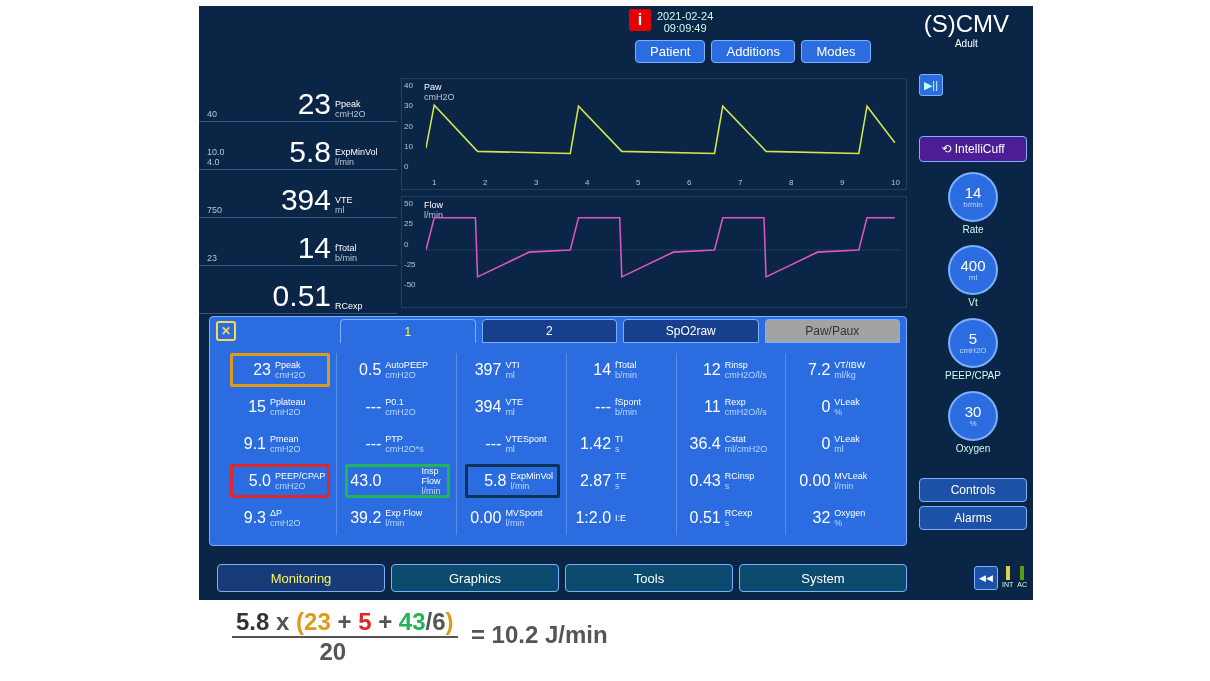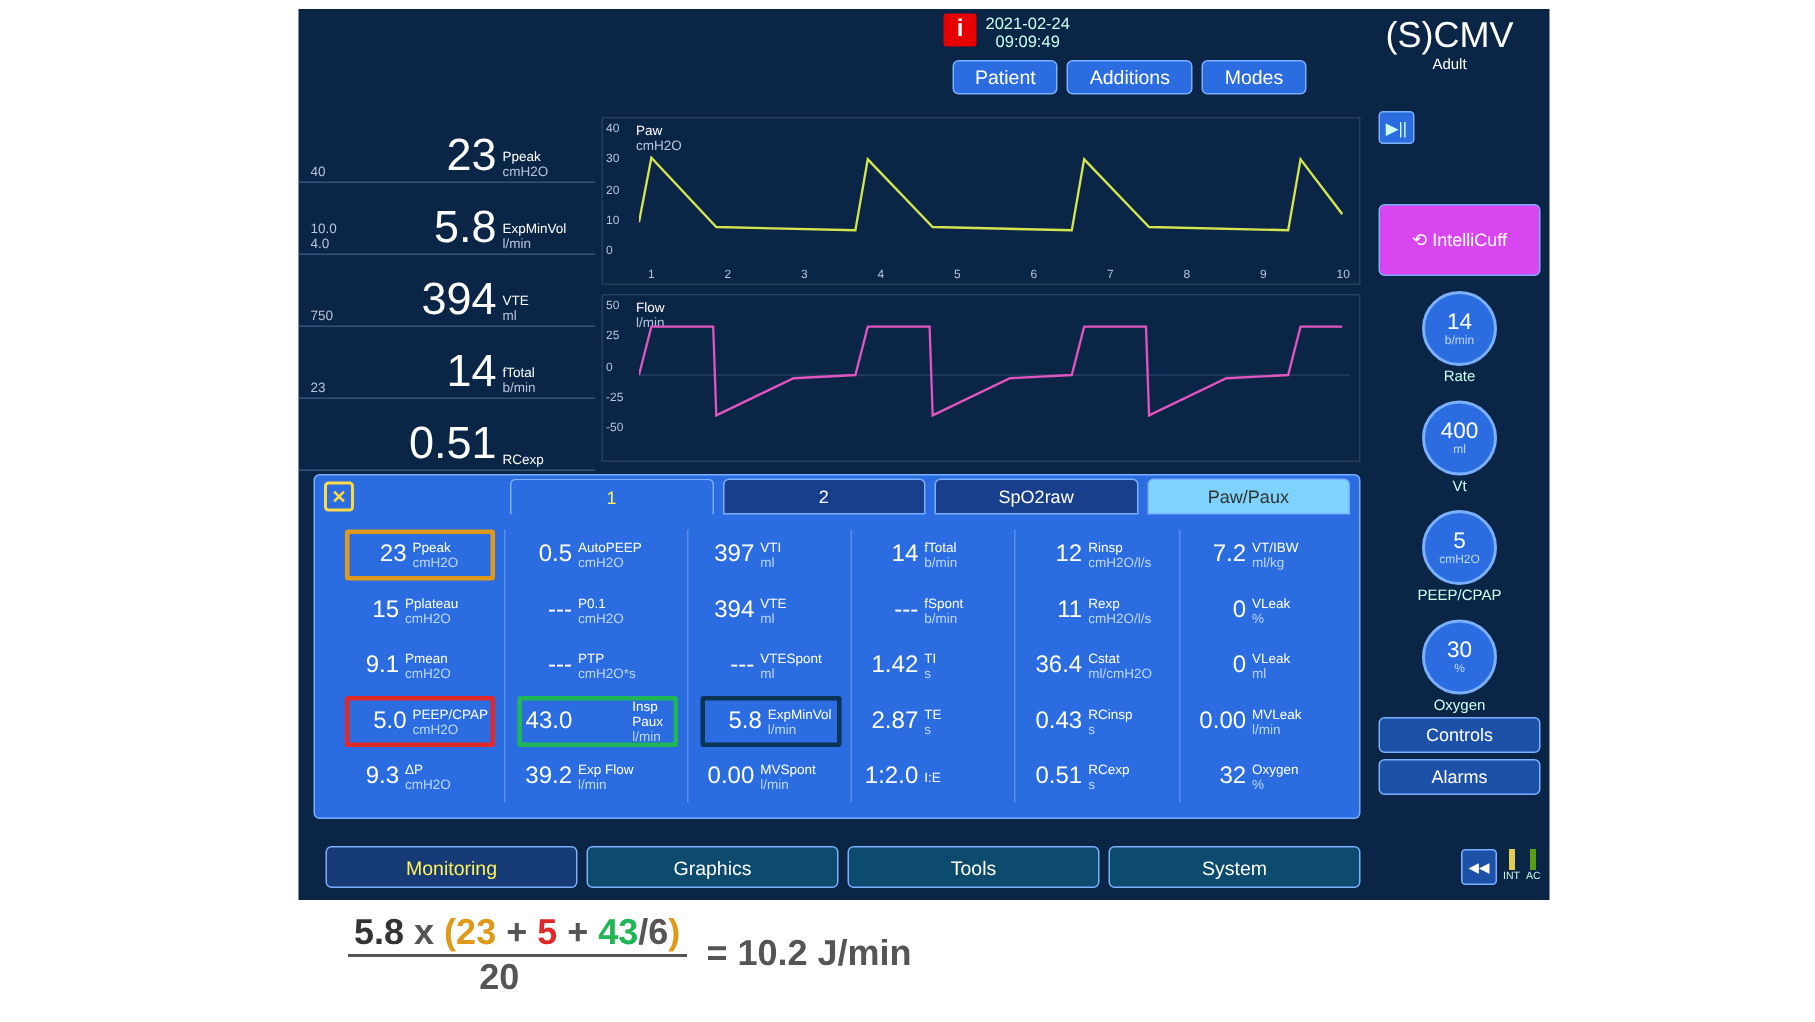--- a/index.html
+++ b/index.html
@@ -130,21 +130,21 @@
     flex: 1;
     background: #173f8c;
     border: 1px solid #7bb0ff;
     border-radius: 4px 4px 0 0;
     color: #fff;
     font-size: 12px;
     display: flex; align-items: center; justify-content: center;
     cursor: pointer;
   }
   .ptab.active { background: #2b6de0; border-bottom: none; color: #fff25a; }
-  .ptab.white { background: #7dd3fc; color: #333; }
+  .ptab.white { background: #a3a3a3; color: #333; }
 
   .panel-grid {
     position: absolute;
     left: 20px; top: 36px; right: 10px; bottom: 10px;
     display: grid;
     grid-template-columns: repeat(6, 1fr);
     gap: 0 8px;
   }
   .pcol {
     border-right: 1px solid #5a8de8;
@@ -192,27 +192,27 @@
     background: #2b6de0;
     border: 1px solid #7bb0ff;
     border-radius: 3px;
     display: flex; align-items: center; justify-content: center;
     font-size: 11px;
     margin-bottom: 40px;
     cursor: pointer;
     color: #cfe;
   }
   .intellicuff {
-    background: #d946ef;
+    background: #4c1d95;
     border: 1px solid #7bb0ff;
     border-radius: 4px;
     color: #fff;
     font-size: 12px;
     text-align: center;
-    padding: 16px;
+    padding: 5px;
     margin-bottom: 10px;
     cursor: pointer;
   }
   .dial {
     width: 50px; height: 50px;
     border-radius: 50%;
     background: #2b6de0;
     border: 2px solid #7bb0ff;
     margin: 0 auto 2px auto;
     display: flex; flex-direction: column; align-items: center; justify-content: center;
@@ -423,21 +423,21 @@
             <div class="pcell">
               <span class="pval">---</span>
               <span class="pmeta">
                 <span class="plabel">PTP</span>
                 <span class="punit">cmH2O*s</span>
               </span>
             </div>
             <div class="pcell box" style="border-color: rgb(32, 181, 85); gap: 36px;">
               <span class="pval">43.0</span>
               <span class="pmeta">
-                <span class="plabel">Insp Paux</span>
+                <span class="plabel">Insp Flow</span>
                 <span class="punit">l/min</span>
               </span>
             </div>
             <div class="pcell">
               <span class="pval">39.2</span>
               <span class="pmeta">
                 <span class="plabel">Exp Flow</span>
                 <span class="punit">l/min</span>
               </span>
             </div>

